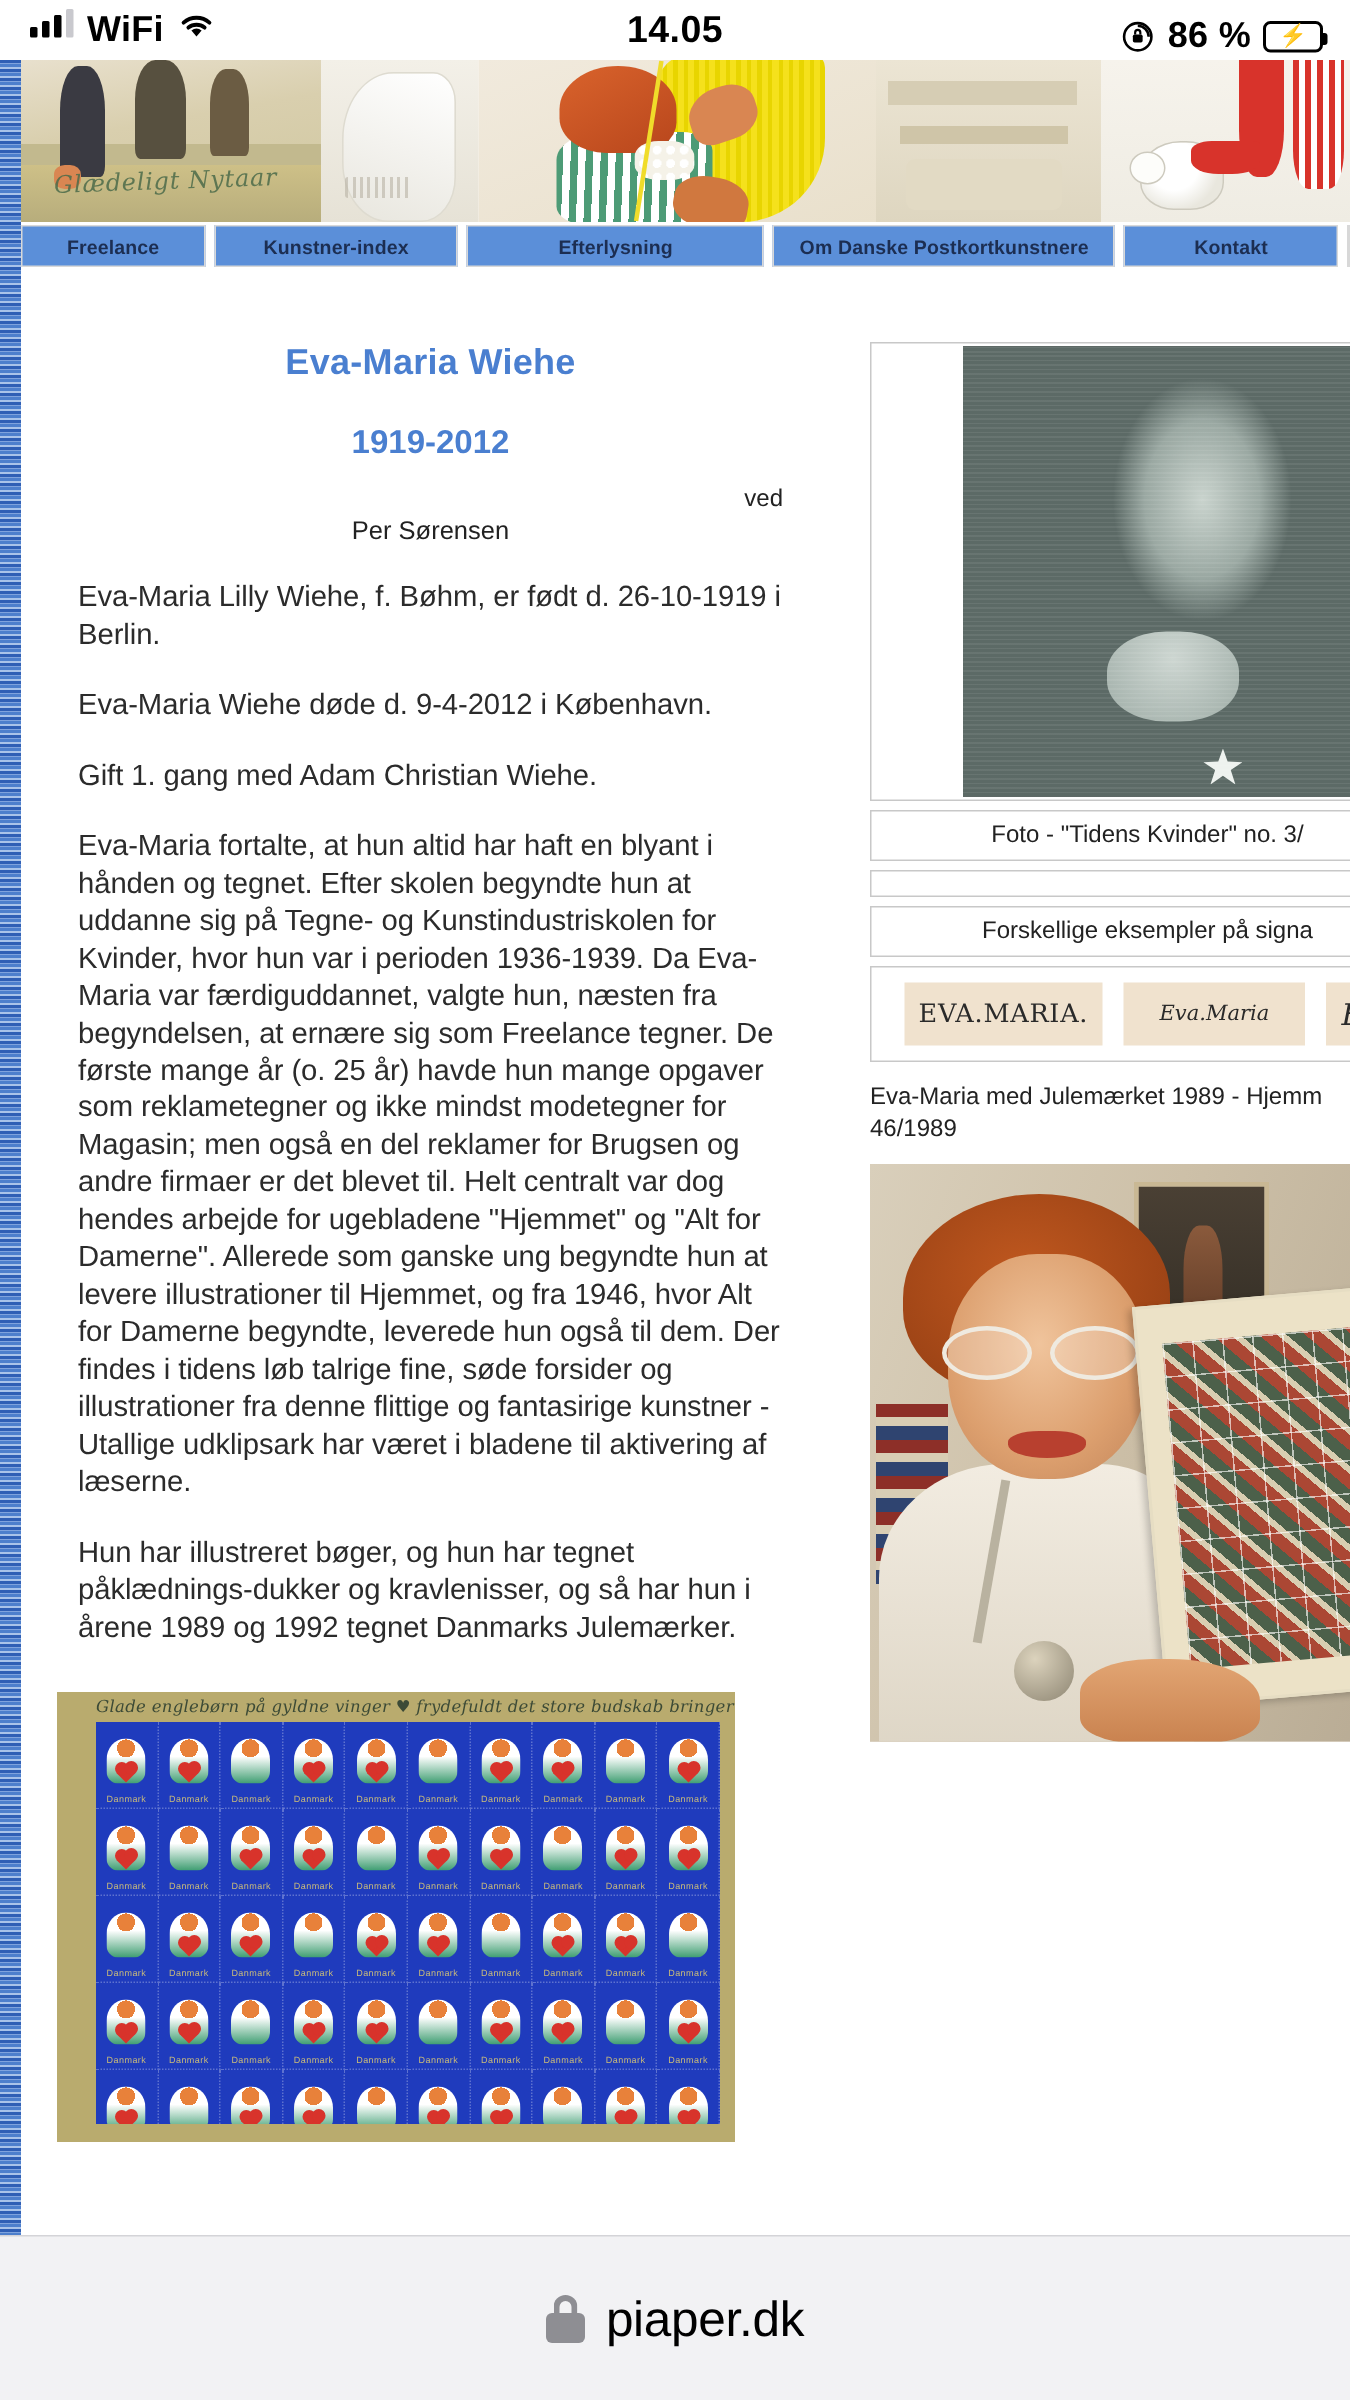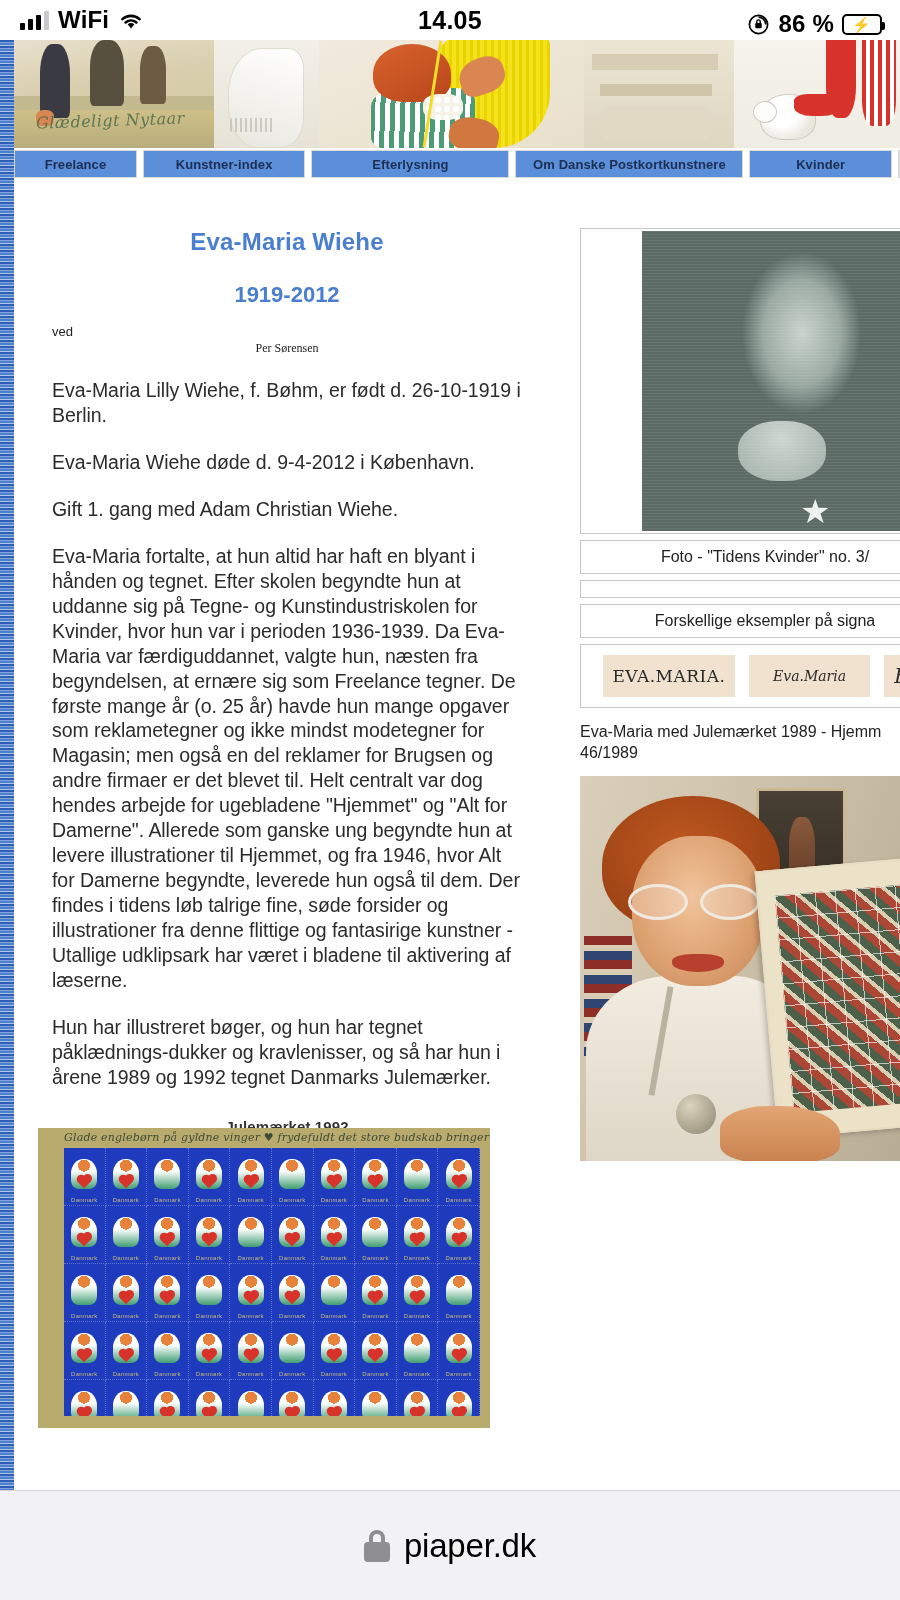--- a/index.html
+++ b/index.html
@@ -11,21 +11,21 @@
   }
 
   
   .statusbar {
     height: 40px; width: 900px;
     background: #ffffff;
     display: flex; align-items: center;
     position: relative;
     padding: 0 20px;
   }
-  .sb-left { display: flex; align-items: center; gap: 9px; }
+  .sb-left { display: flex; align-items: flex-start; gap: 9px; }
   .sb-right {
     position: absolute; right: 18px; top: 0; height: 48px;
     display: flex; align-items: center; gap: 8px;
   }
   .sb-time {
     position: absolute; left: 0; right: 0; text-align: center;
     font-size: 25px; font-weight: bold; color: #000;
     letter-spacing: 0.3px; line-height: 40px;
   }
   .sb-text { font-size: 24px; font-weight: 600; color: #000; letter-spacing: .2px; }
@@ -155,22 +155,22 @@
 
   .colL { position: absolute; left: 38px; top: 48px; width: 470px; }
   .h-title {
     color: #4a7fd0; font-size: 24px; font-weight: bold;
     text-align: center; letter-spacing: .2px;
   }
   .h-years {
     color: #4a7fd0; font-size: 22px; font-weight: bold;
     text-align: center; margin-top: 26px;
   }
-  .ved { text-align: left; font-size: 13px; color: #222; margin-top: 16px; }
-  .byline { text-align: center; font-size: 12px; color: #222; margin-top: 2px; font-family: Liberation Serif, serif; }
+  .ved { text-align: right; font-size: 16px; color: #222; margin-top: 16px; }
+  .byline { text-align: center; font-size: 17px; color: #222; margin-top: 2px; }
 
   .para {
     font-size: 19.5px; line-height: 1.28; color: #2b2b2b;
     margin-top: 22px; letter-spacing: -0.05px;
   }
 
   .stampcap {
     text-align: center; font-size: 15px; font-weight: bold; color: #333;
     margin-top: 28px; letter-spacing: .1px;
   }
@@ -390,21 +390,21 @@
     <div class="navitem n2">
         <span>Kunstner-index</span>
       </div>
     <div class="navitem n3">
         <span>Efterlysning</span>
       </div>
     <div class="navitem n4">
         <span>Om Danske Postkortkunstnere</span>
       </div>
     <div class="navitem n5">
-        <span>Kvinder</span>
+        <span>Kontakt</span>
       </div>
     <div class="navitem n6">
         <span></span>
       </div>
   </div>
 
   <div class="content">
 
     <div class="colL">
       <div class="h-title">Eva-Maria Wiehe</div>

